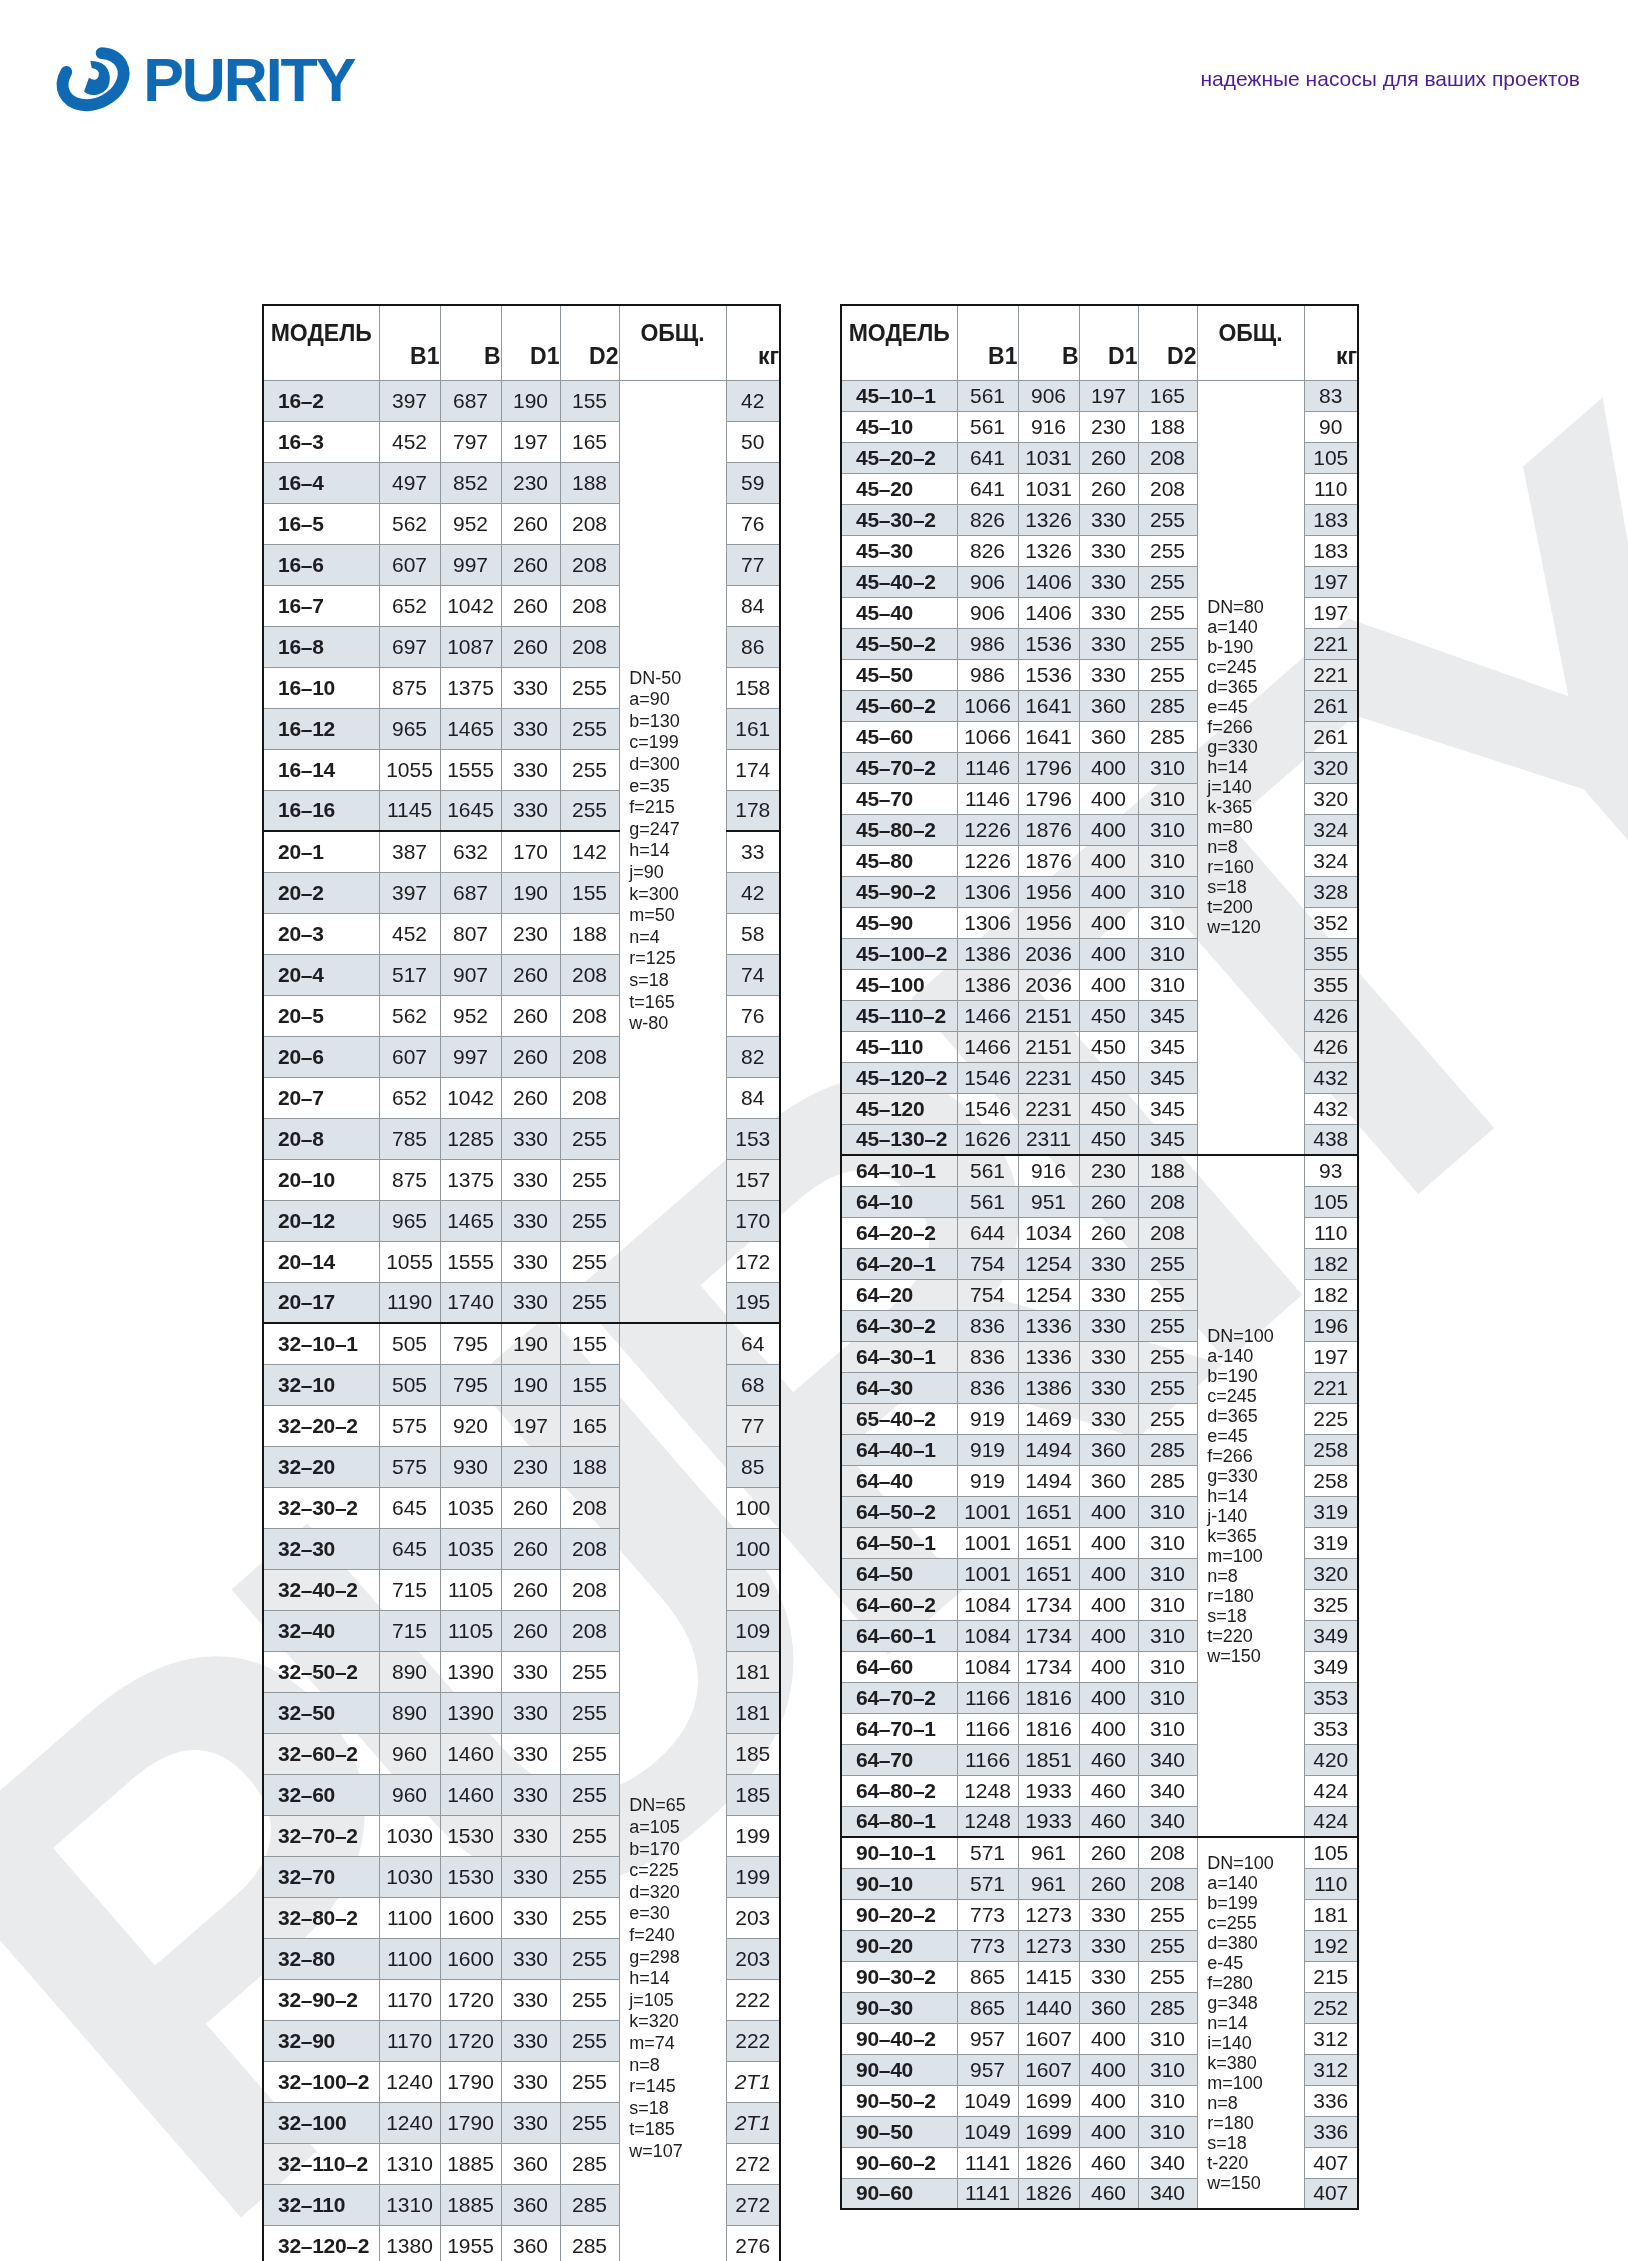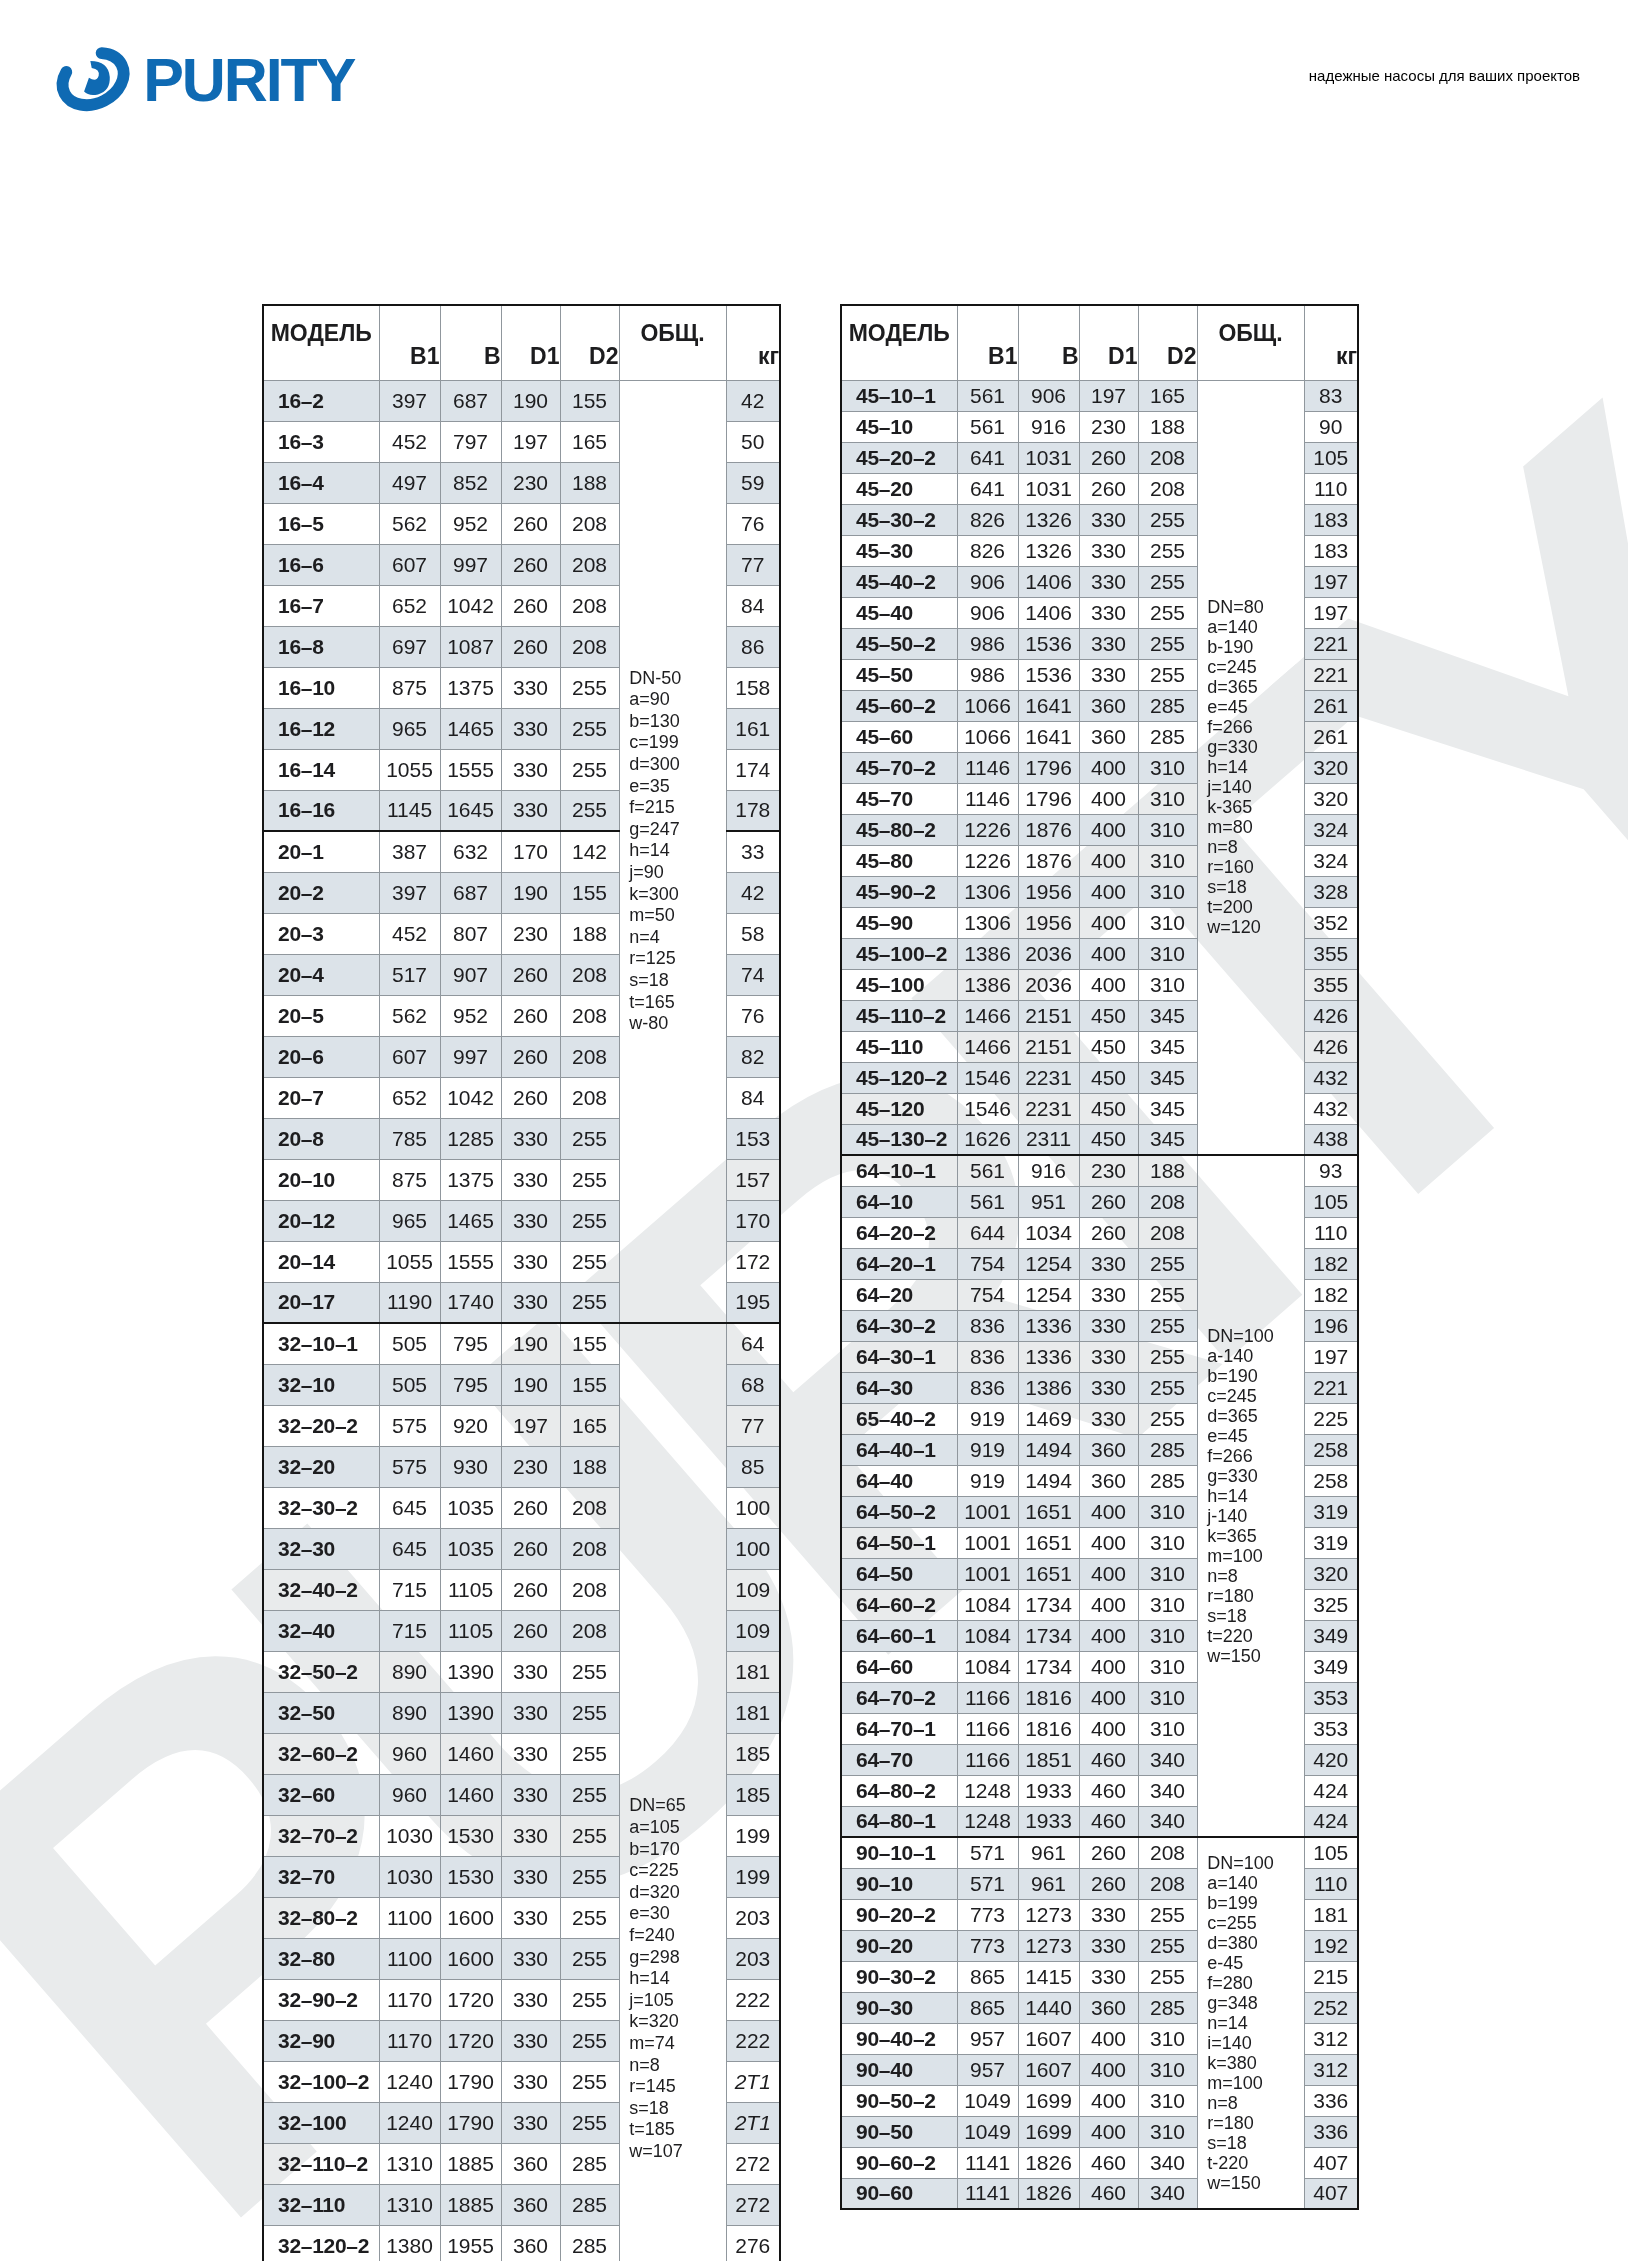--- a/index.html
+++ b/index.html
@@ -19,21 +19,21 @@
   }
   
   .logo { position:absolute; left:50px; top:43px; display:flex; align-items:center; z-index:2; }
   .logo svg { display:block; }
   .wordmark {
     font-size:61px; font-weight:900; letter-spacing:-2.1px;
     color:#0f6ab3; margin-left:4.2px; line-height:1;
   }
   .tagline {
     position:absolute; top:67px; right:49px; z-index:2;
-    font-size:15px; color:#000000;
+    font-size:21px; color:#4c1d95;
   }
   
   table.spec {
     position:absolute; top:304px; width:517px;
     border-collapse:collapse; table-layout:fixed;
     background:transparent; z-index:1;
   }
   .t0 { left:262px; }
   .t1 { left:840px; }
   table.spec th, table.spec td { border:0.7px solid #90979d; overflow:hidden; }

